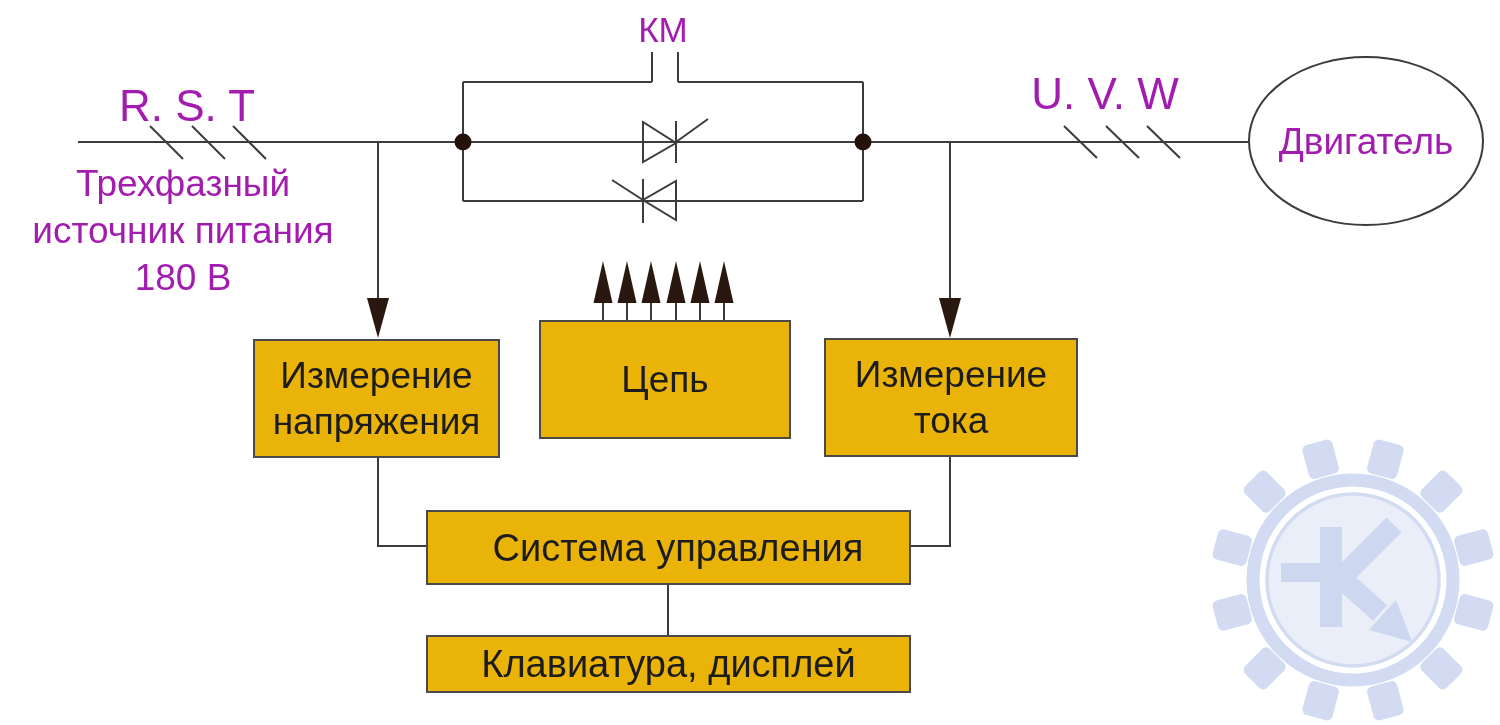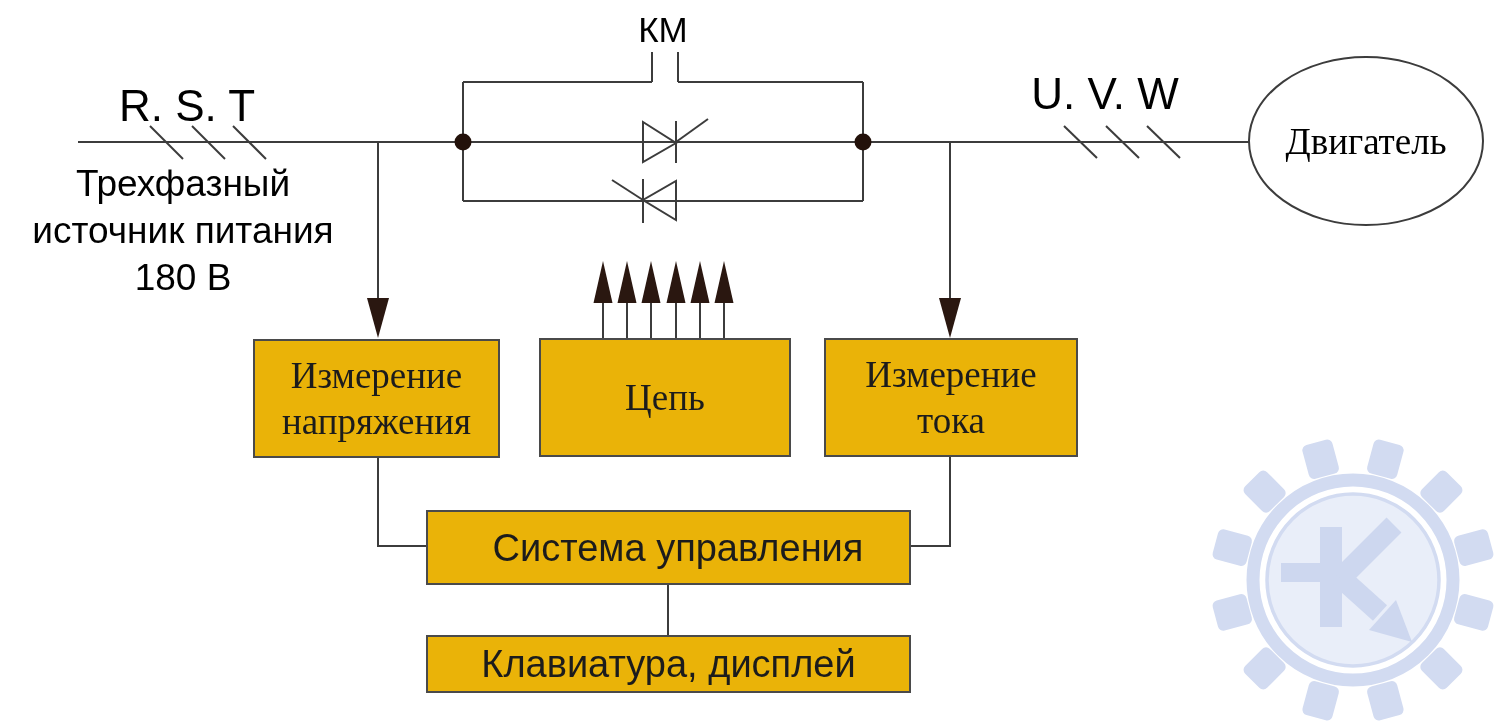--- a/index.html
+++ b/index.html
@@ -9,36 +9,36 @@
     font-family:"Liberation Sans", sans-serif;
     position:relative;
     overflow:hidden;
     color:#1c1c1c;
   }
   .stage{position:absolute;left:0;top:0;width:1500px;height:725px;}
   svg{position:absolute;left:0;top:0;}
   .lbl{
     position:absolute;
     white-space:nowrap;
-    color:#000000;
+    color:#a21caf;
     text-align:center;
   }
   .box{
     position:absolute;
     border:2px solid #4a4a4a;
     background:#eab308;
     box-sizing:border-box;
     display:flex;
     align-items:center;
     justify-content:center;
     text-align:center;
     color:#1c1c1c;
   }
   .box .inner span{display:block;}
-  .fs37{font-size:37px;line-height:46px;font-family:Liberation Serif, serif;}
+  .fs37{font-size:37px;line-height:46px;}
   .fs38{font-size:38px;line-height:44px;}
   .fs36{font-size:44px;line-height:43px;}
   .fs35{font-size:35px;line-height:40px;}
   .src{line-height:47px;font-size:37px;}
 </style>
 </head>
 <body>
 
 <div class="stage">
 
@@ -166,21 +166,21 @@
 
   <div class="lbl fs37" style="left:1249px;top:58px;width:234px;height:167px;display:flex;align-items:center;justify-content:center;">Двигатель</div>
 
   <div class="box fs37" style="left:253px;top:339px;width:247px;height:119px;">
     <div class="inner">
       <span>Измерение</span>
       <span>напряжения</span>
     </div>
   </div>
 
-  <div class="box fs37" style="left:539px;top:338px;width:252px;height:119px;">
+  <div class="box fs37" style="left:539px;top:320px;width:252px;height:119px;">
     <div class="inner">
       <span>Цепь</span>
     </div>
   </div>
 
   <div class="box fs37" style="left:824px;top:338px;width:254px;height:119px;">
     <div class="inner">
       <span>Измерение</span>
       <span>тока</span>
     </div>

